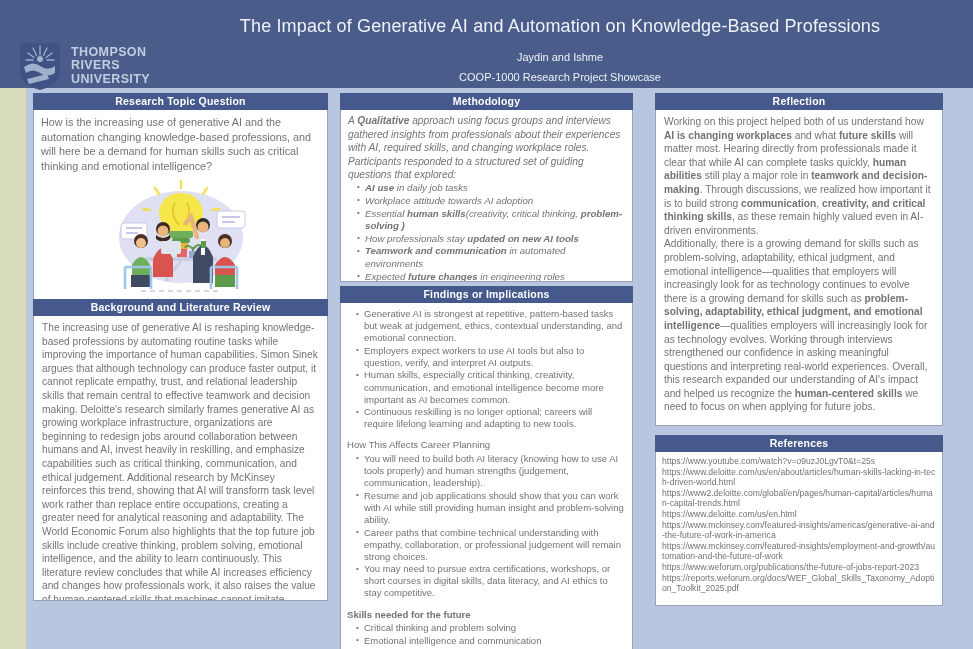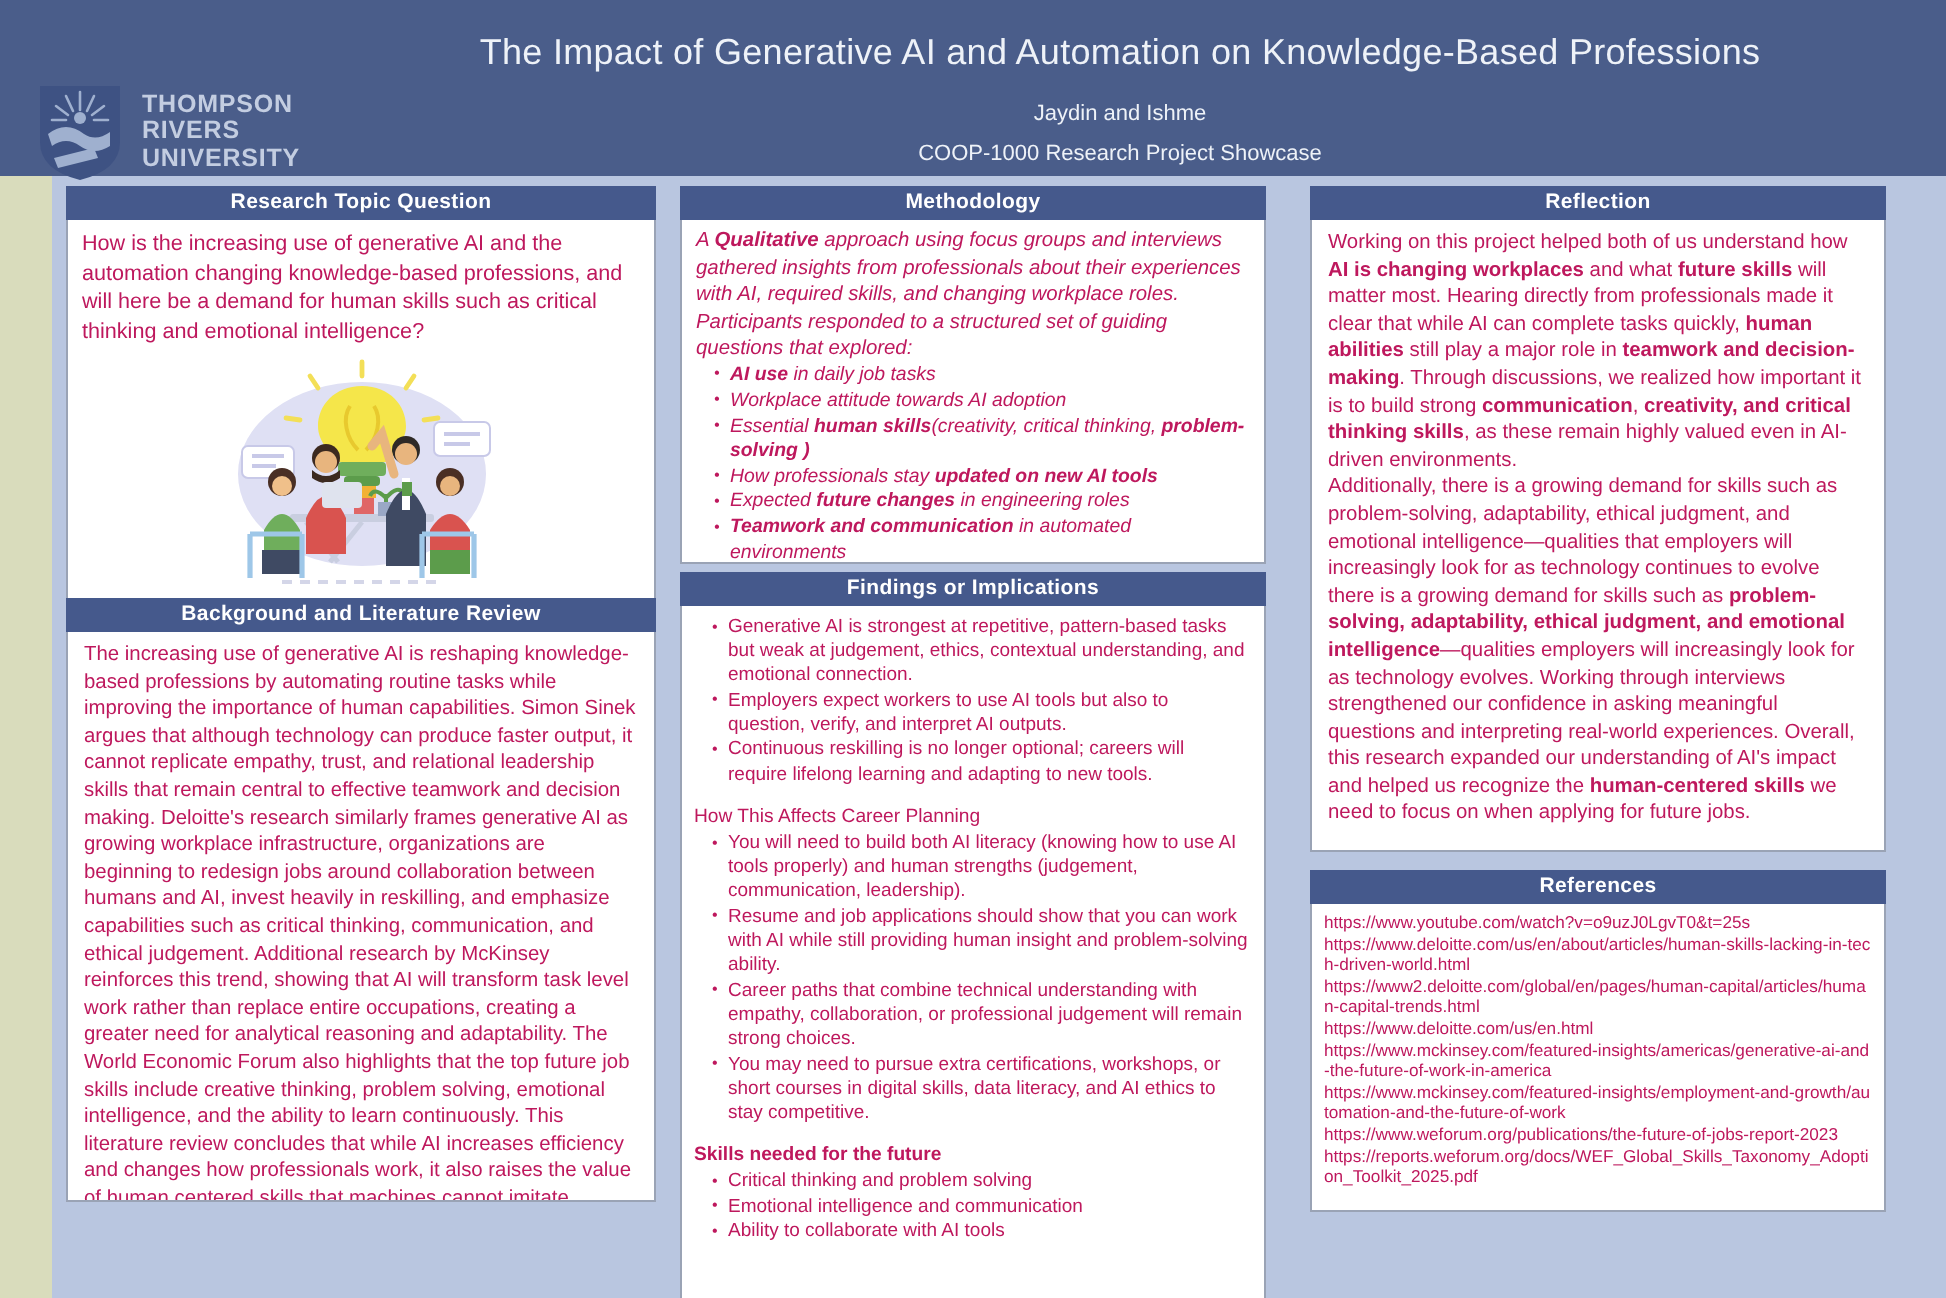--- a/index.html
+++ b/index.html
@@ -88,21 +88,21 @@
     font-size: 10.5px;
     font-weight: bold;
     padding: 2px 0 3px 0;
     letter-spacing: 0.2px;
   }
   .panel-body {
     background: #ffffff;
     border: 1px solid #9aa3b5;
     border-top: none;
     box-sizing: border-box;
-    color: #be185d;
+    color: #737373;
     overflow: hidden;
   }
   
   #panel-topic      { left: 33px;  top: 93px;  width: 295px; }
   #panel-background { left: 33px;  top: 299px; width: 295px; }
   #panel-method     { left: 340px; top: 93px;  width: 293px; }
   #panel-findings   { left: 340px; top: 286px; width: 293px; }
   #panel-reflection { left: 655px; top: 93px;  width: 288px; }
   #panel-references { left: 655px; top: 435px; width: 288px; }
 
@@ -277,33 +277,34 @@
 
   <div class="panel" id="panel-method">
     <div class="panel-head">Methodology</div>
     <div class="panel-body">
       <div class="body-para">A <b>Qualitative</b> approach using focus groups and interviews gathered insights from professionals about their experiences with AI, required skills, and changing workplace roles. Participants responded to a structured set of guiding questions that explored:</div>
       <ul class="bullets">
           <li><b>AI use</b> in daily job tasks</li>
           <li>Workplace attitude towards AI adoption</li>
           <li>Essential <b>human skills</b>(creativity, critical thinking, <b>problem-solving )</b></li>
           <li>How professionals stay <b>updated on new AI tools</b></li>
+          <li><b>Teamwork and communication</b> in automated environments</li>
           <li>Expected <b>future changes</b> in engineering roles</li>
-          <li><b>Teamwork and communication</b> in automated environments</li>
         </ul>
 
     </div>
   </div>
 
   <div class="panel" id="panel-findings">
     <div class="panel-head">Findings or Implications</div>
     <div class="panel-body">
       <ul class="bullets wide">
           <li>Generative AI is strongest at repetitive, pattern-based tasks but weak at judgement, ethics, contextual understanding, and emotional connection.</li>
           <li>Employers expect workers to use AI tools but also to question, verify, and interpret AI outputs.</li>
+          <li>Human skills, especially critical thinking, creativity, communication, and emotional intelligence become more important as AI becomes common.</li>
           <li>Continuous reskilling is no longer optional; careers will require lifelong learning and adapting to new tools.</li>
         </ul>
       <div class="sub-head">How This Affects Career Planning</div>
       <ul class="bullets wide">
           <li>You will need to build both AI literacy (knowing how to use AI tools properly) and human strengths (judgement, communication, leadership).</li>
           <li>Resume and job applications should show that you can work with AI while still providing human insight and problem-solving ability.</li>
           <li>Career paths that combine technical understanding with empathy, collaboration, or professional judgement will remain strong choices.</li>
           <li>You may need to pursue extra certifications, workshops, or short courses in digital skills, data literacy, and AI ethics to stay competitive.</li>
         </ul>
       <div class="sub-head bold">Skills needed for the future</div>

